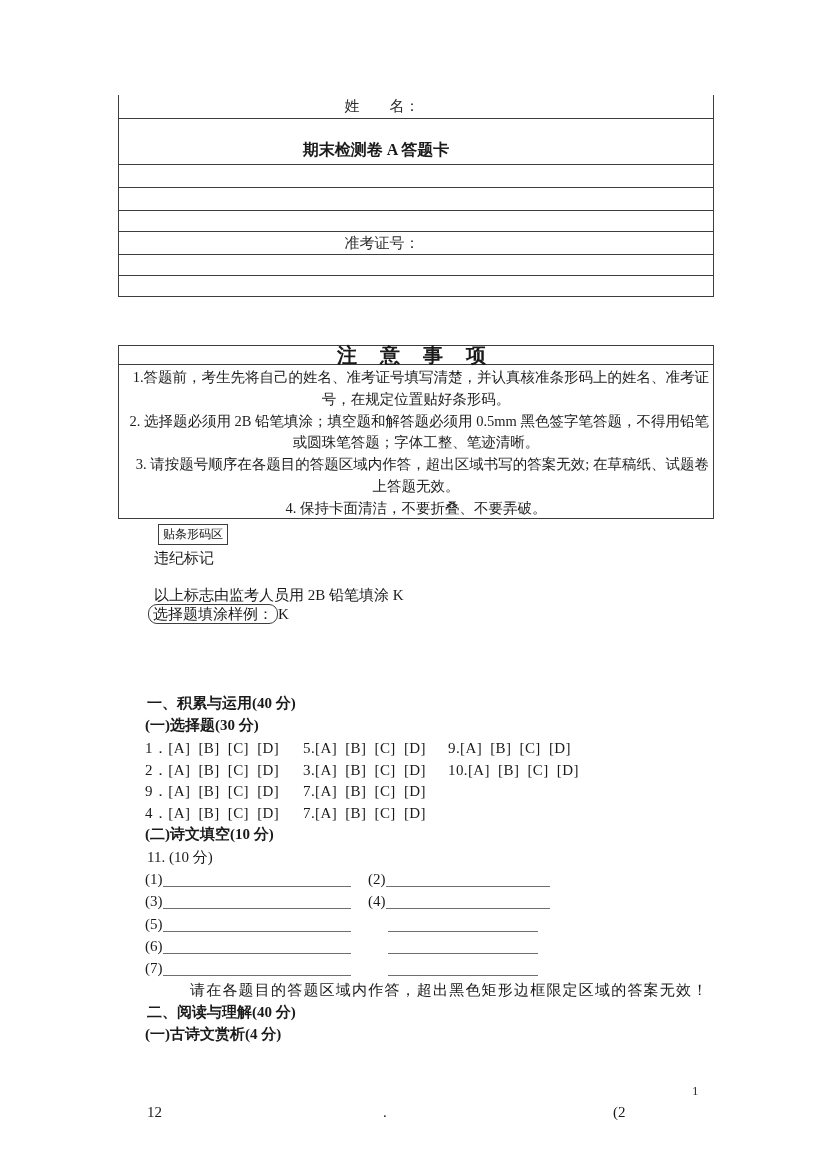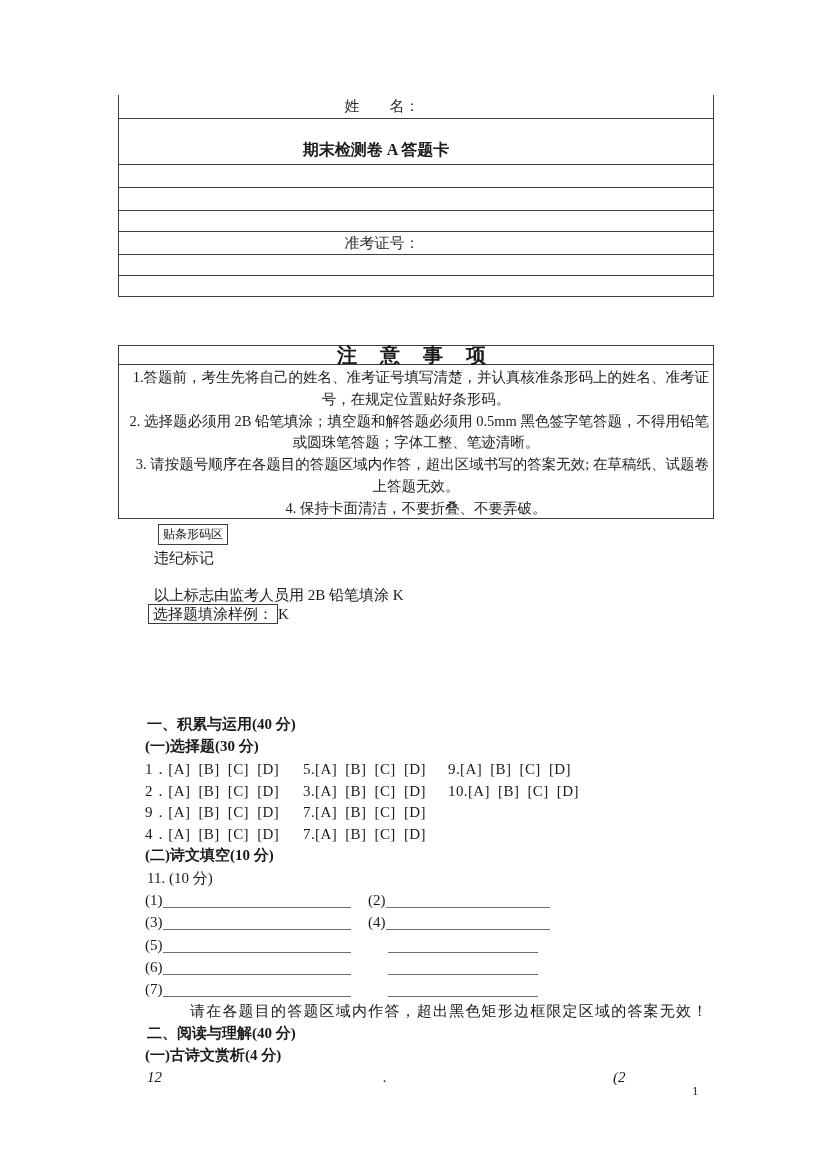--- a/index.html
+++ b/index.html
@@ -71,21 +71,20 @@
   .abs { position: absolute; }
   .plain15 { font-size: 15px; }
 
   
   .line {
     position: absolute;
     left: 145px;
     font-size: 15px;
     line-height: 20px;
     white-space: nowrap;
-    margin-top: 21px;
   }
   .bold { font-weight: bold; }
   .choice-row { word-spacing: 4px; letter-spacing: 0.4px; }
   .cc1 { display: inline-block; width: 158px; }
   .cc2 { display: inline-block; width: 145px; }
 
   .blank-row { height: 22px; width: 430px; }
   .ul {
     display: inline-block;
     height: 14px;
@@ -135,21 +134,21 @@
       <div class="n-left">3. 请按题号顺序在各题目的答题区域内作答，超出区域书写的答案无效; 在草稿纸、试题卷</div>
       <div class="n-center">上答题无效。</div>
       <div class="n-center">4. 保持卡面清洁，不要折叠、不要弄破。</div>
     </div>
   </div>
 
   <span class="abs boxed" style="left:158px; top:524px;">贴条形码区</span>
   <span class="abs plain15" style="left:154px; top:549px;">违纪标记</span>
   <span class="abs plain15" style="left:154px; top:586px;">以上标志由监考人员用 2B 铅笔填涂 K</span>
   <span class="abs" style="left:148px; top:605px;">
-    <span class="boxed" style="font-size:15px;">选择题填涂样例：</span><span style="font-size:15px;">K</span>
+    <span class="boxed" style="font-size:15px;border-radius:9px;">选择题填涂样例：</span><span style="font-size:15px;">K</span>
   </span>
 
   <div class="line bold" style="left:147px; top:693px;">一、积累与运用(40 分)</div>
   <div class="line bold" style="top:715px;">(一)选择题(30 分)</div>
 
   <div class="line choice-row" style="top:738px;">
     <span class="cc1">1．[A] [B] [C] [D]</span><span class="cc2">5.[A] [B] [C] [D]</span><span>9.[A] [B] [C] [D]</span>
   </div>
   <div class="line choice-row" style="top:760px;">
     <span class="cc1">2．[A] [B] [C] [D]</span><span class="cc2">3.[A] [B] [C] [D]</span><span>10.[A] [B] [C] [D]</span>
@@ -182,21 +181,21 @@
   </div>
   <div class="line blank-row" style="top:958px;">
     <span>(7)</span><span class="ul ul-a"></span>
     <span class="col2b"><span class="ul ul-c"></span></span>
   </div>
 
   <div class="line note-line" style="left:190px; top:980px;">请在各题目的答题区域内作答，超出黑色矩形边框限定区域的答案无效！</div>
   <div class="line bold" style="left:147px; top:1002px;">二、阅读与理解(40 分)</div>
   <div class="line bold" style="top:1024px;">(一)古诗文赏析(4 分)</div>
 
-  <div class="line" style="left:147px; top:1046px; width:520px;font-style:italic;">
+  <div class="line" style="left:147px; top:1102px; width:520px;">
     <span>12</span>
     <span class="q12-dot">.</span>
     <span class="q12-score">(2</span>
   </div>
 
   <div class="page-num">1</div>
 
 </div>
 
 </body></html>

